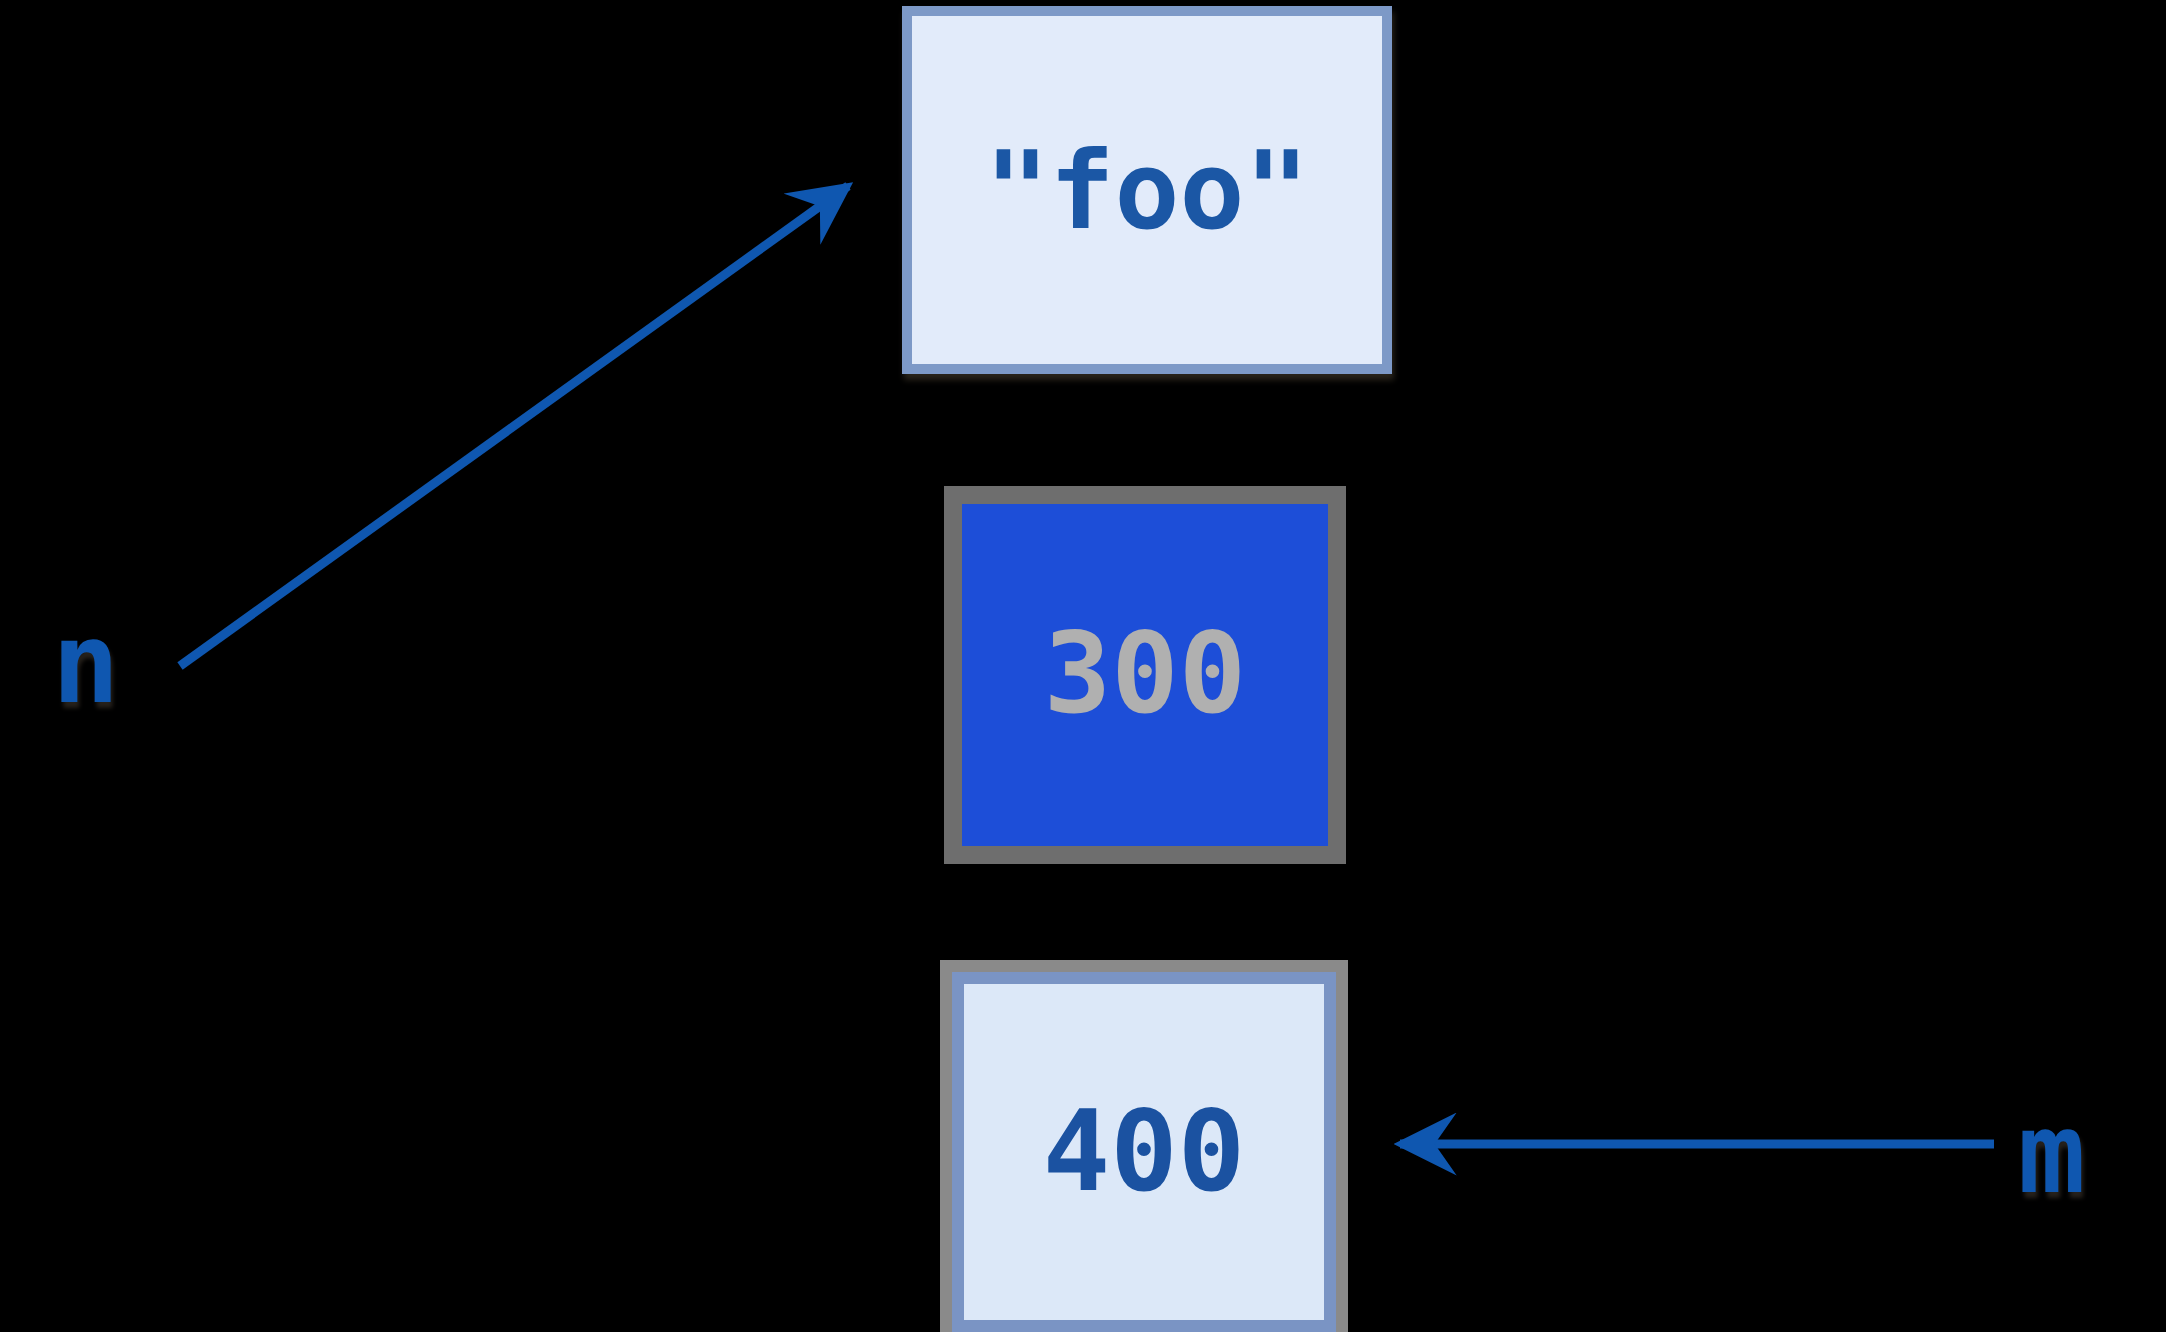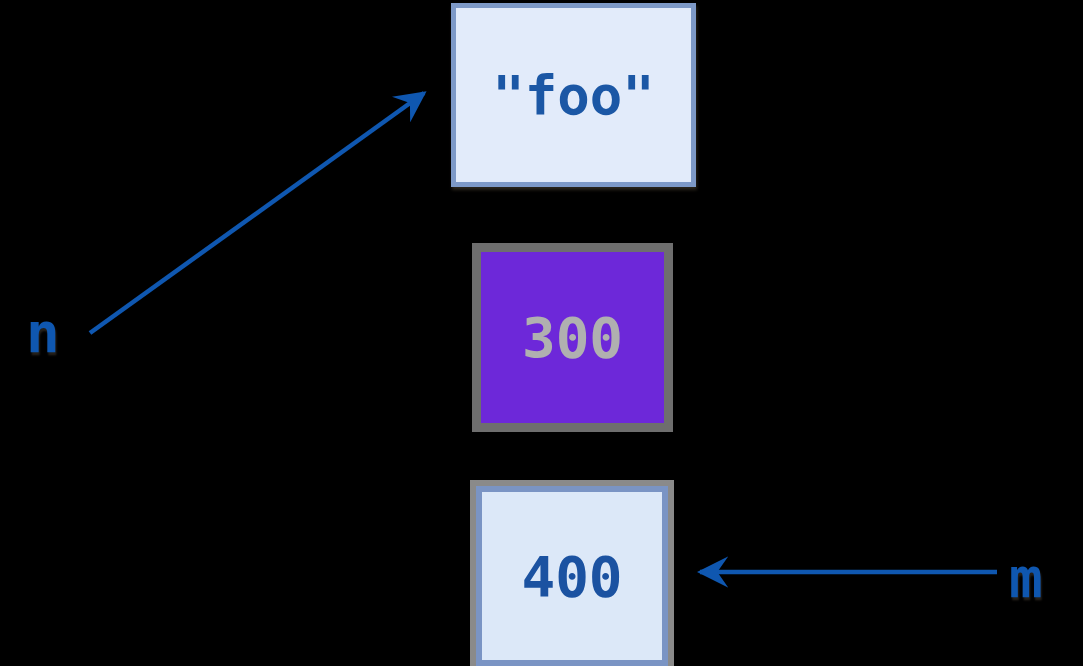--- a/index.html
+++ b/index.html
@@ -40,21 +40,21 @@
     border: 5px solid #7d99c7;
     color: #1b57a5;
     font-size: 54px;
     box-shadow: 1px 3px 3px rgba(90, 80, 60, 0.45);
   }
   .box-300 {
     left: 472px;
     top: 243px;
     width: 201px;
     height: 189px;
-    background: #6d28d9;
+    background: #1d4ed8;
     border: 9px solid #6e6e6e;
     color: #b0b0b0;
     font-size: 56px;
   }
   .box-400 {
     left: 476px;
     top: 486px;
     width: 192px;
     height: 180px;
     background: #dce8f8;

